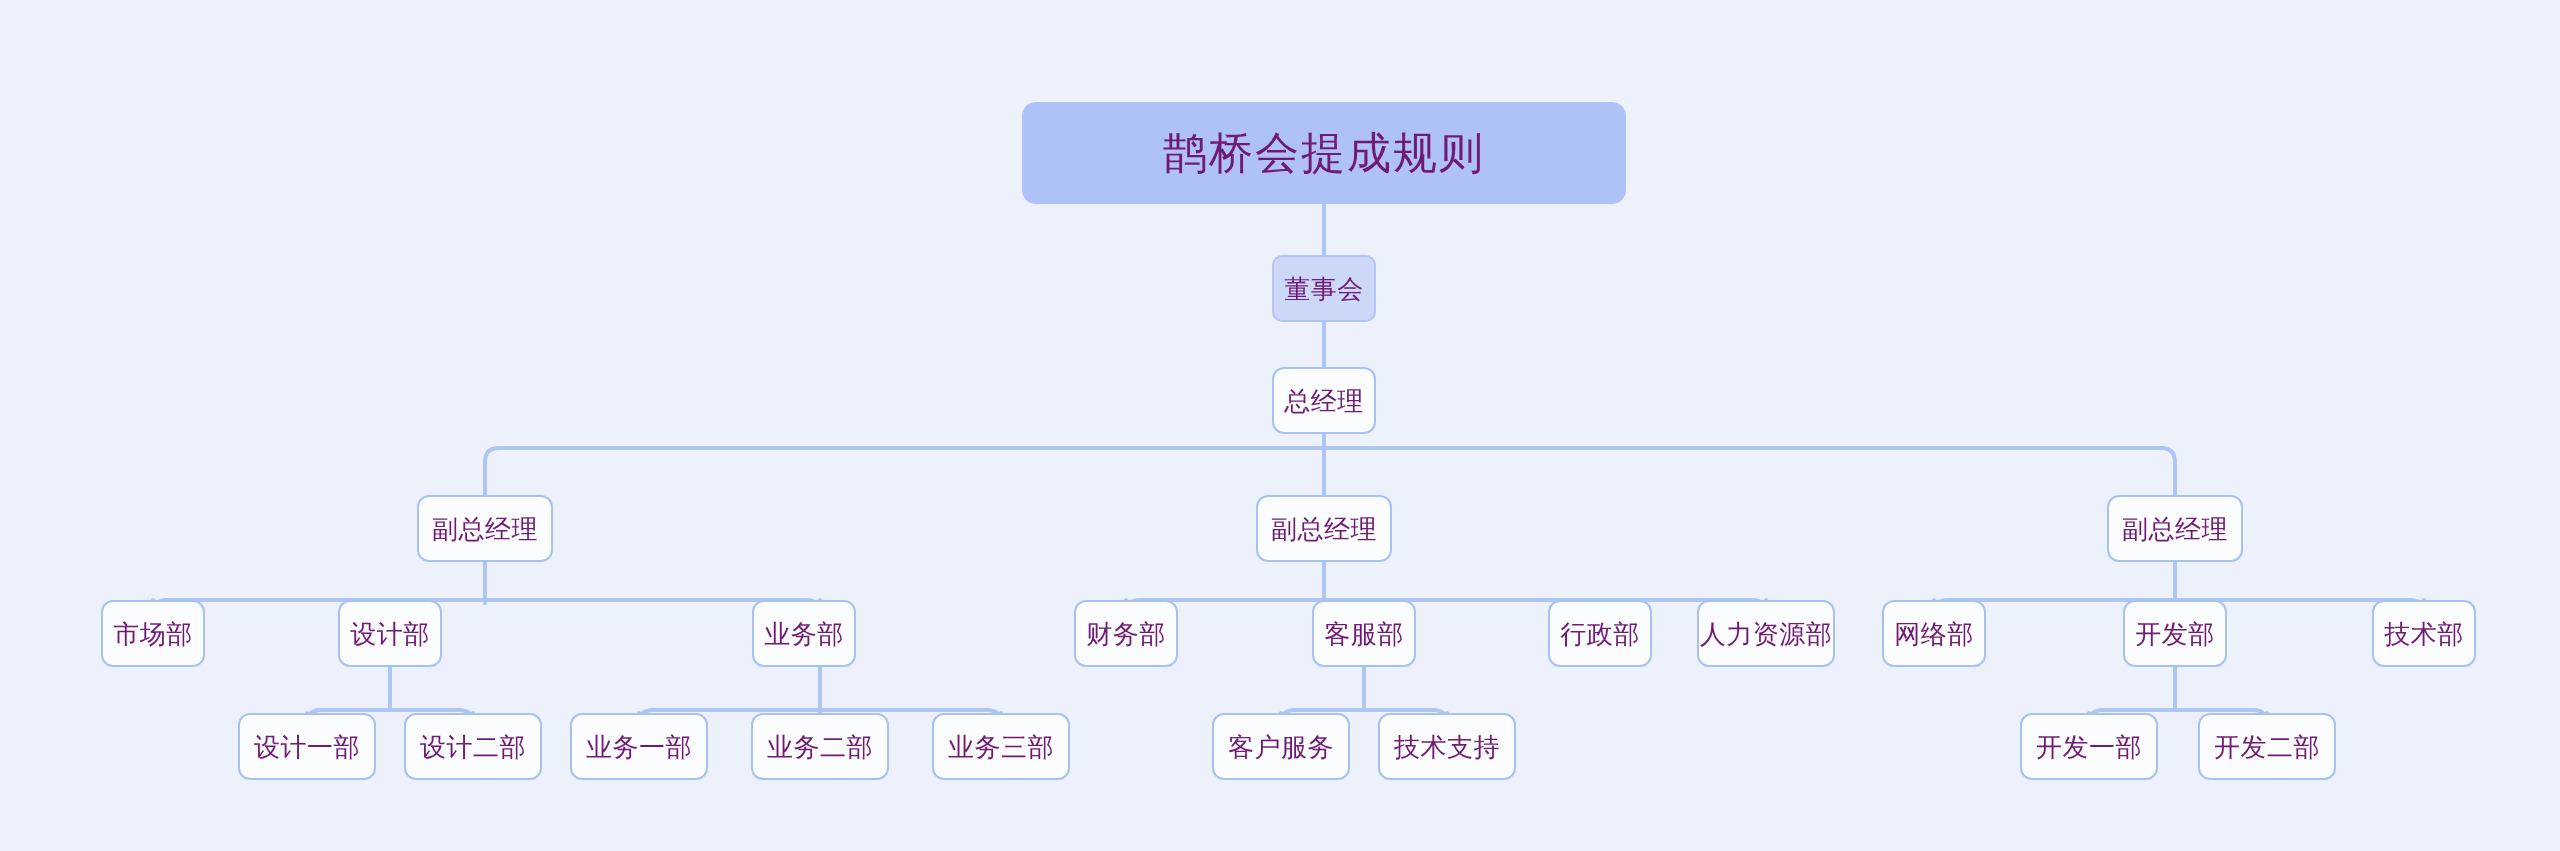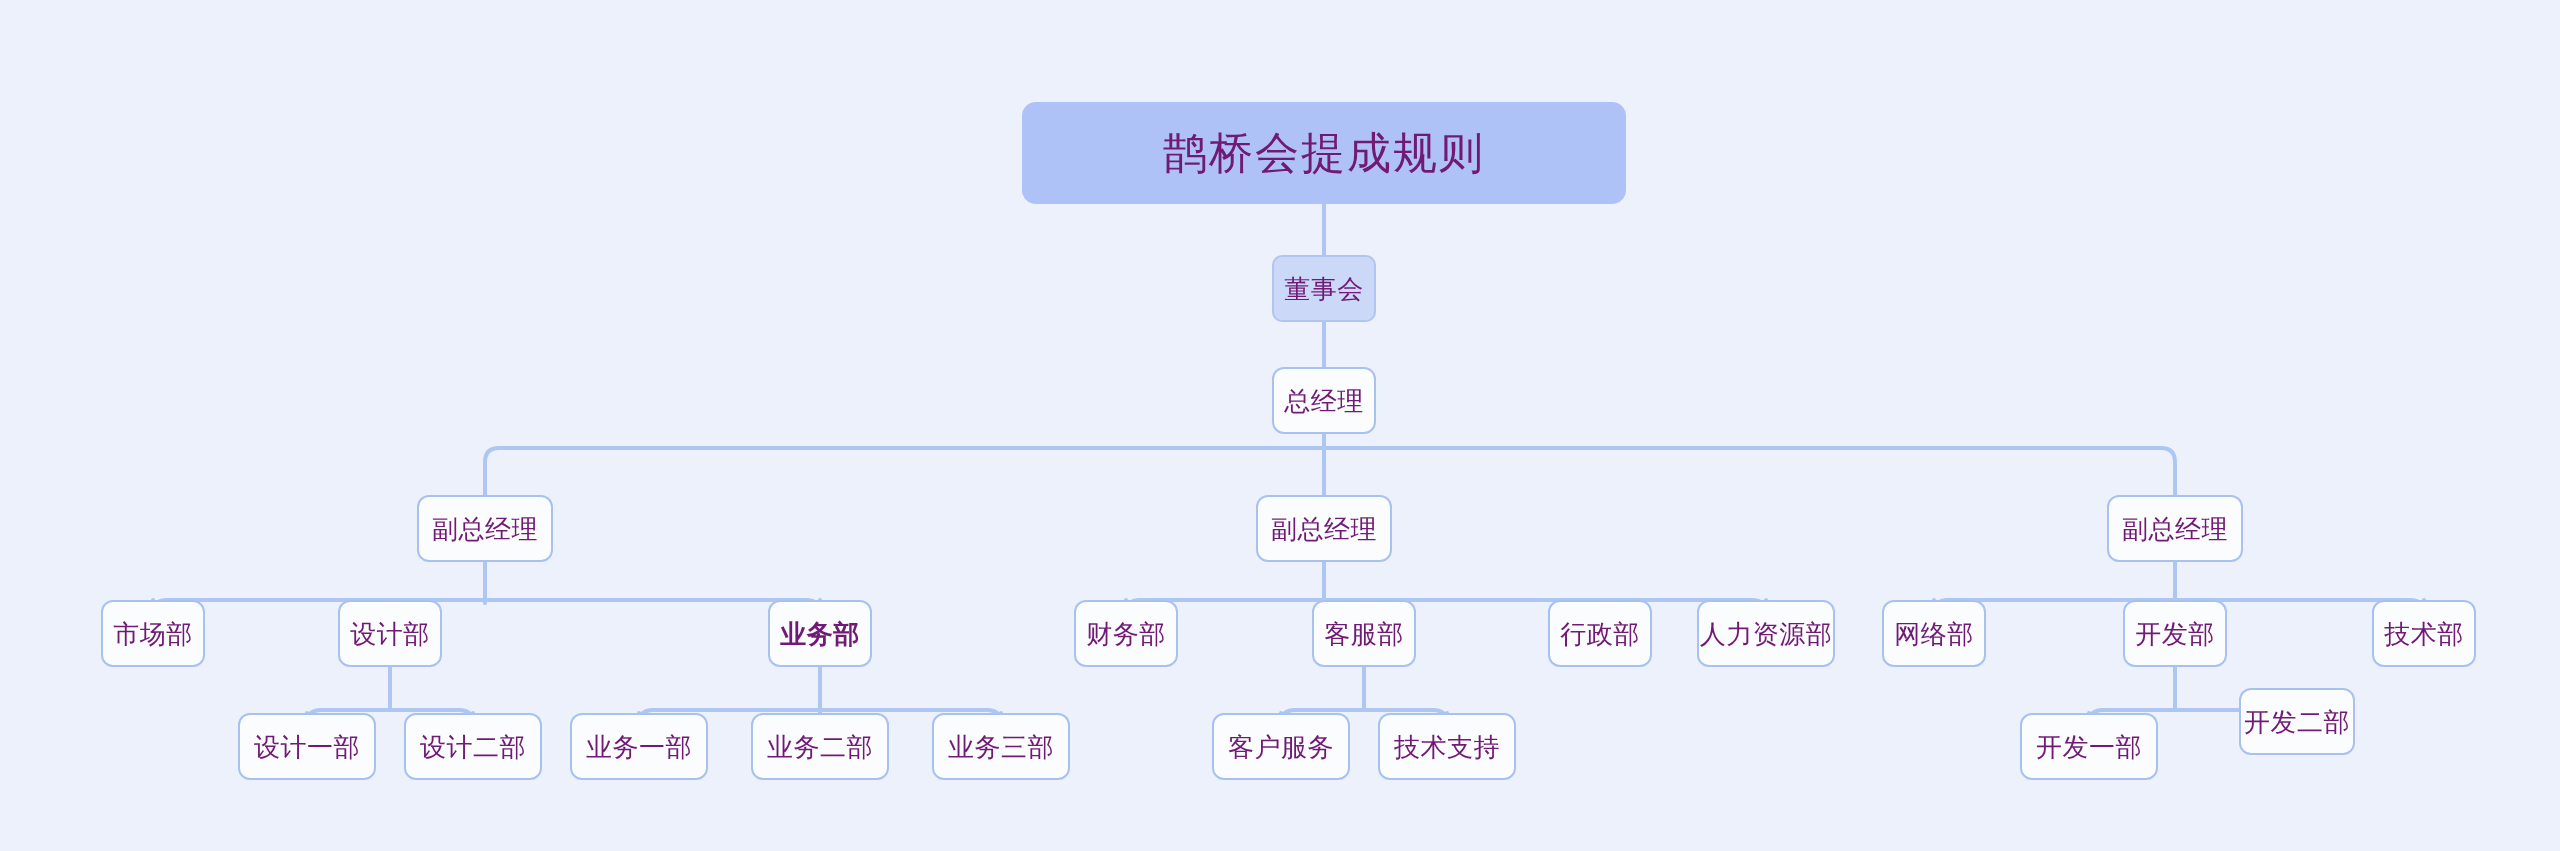--- a/index.html
+++ b/index.html
@@ -110,21 +110,21 @@
   <div class="node filled" style="left:1272px; top:255px; width:104px; height:67px;">董事会</div>
 
   <div class="node" style="left:1272px; top:367px; width:104px; height:67px;">总经理</div>
 
   <div class="node" style="left:417px; top:495px; width:136px; height:67px;">副总经理</div>
   <div class="node" style="left:1256px; top:495px; width:136px; height:67px;">副总经理</div>
   <div class="node" style="left:2107px; top:495px; width:136px; height:67px;">副总经理</div>
 
   <div class="node" style="left:101px; top:600px; width:104px; height:67px;text-align:center;">市场部</div>
   <div class="node" style="left:338px; top:600px; width:104px; height:67px;">设计部</div>
-  <div class="node" style="left:768px; top:600px; width:104px; height:67px;font-weight:bold;">业务部</div>
+  <div class="node" style="left:752px; top:600px; width:104px; height:67px;">业务部</div>
 
   <div class="node" style="left:1074px; top:600px; width:104px; height:67px;">财务部</div>
   <div class="node" style="left:1312px; top:600px; width:104px; height:67px;">客服部</div>
   <div class="node" style="left:1548px; top:600px; width:104px; height:67px;text-align:center;">行政部</div>
   <div class="node" style="left:1697px; top:600px; width:138px; height:67px;">人力资源部</div>
 
   <div class="node" style="left:1882px; top:600px; width:104px; height:67px;">网络部</div>
   <div class="node" style="left:2123px; top:600px; width:104px; height:67px;">开发部</div>
   <div class="node" style="left:2372px; top:600px; width:104px; height:67px;">技术部</div>
 
@@ -132,15 +132,15 @@
   <div class="node" style="left:404px; top:713px; width:138px; height:67px;">设计二部</div>
 
   <div class="node" style="left:570px; top:713px; width:138px; height:67px;">业务一部</div>
   <div class="node" style="left:751px; top:713px; width:138px; height:67px;">业务二部</div>
   <div class="node" style="left:932px; top:713px; width:138px; height:67px;">业务三部</div>
 
   <div class="node" style="left:1212px; top:713px; width:138px; height:67px;">客户服务</div>
   <div class="node" style="left:1378px; top:713px; width:138px; height:67px;">技术支持</div>
 
   <div class="node" style="left:2020px; top:713px; width:138px; height:67px;">开发一部</div>
-  <div class="node" style="left:2198px; top:688px; width:116px; height:67px;margin-left:41px;">开发二部</div>
+  <div class="node" style="left:2198px; top:713px; width:138px; height:67px;">开发二部</div>
 
 </div>
 
 </body></html>

